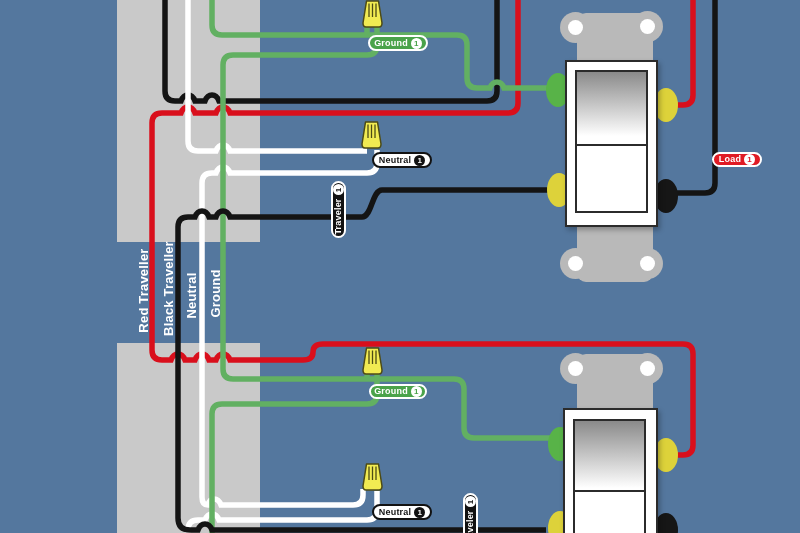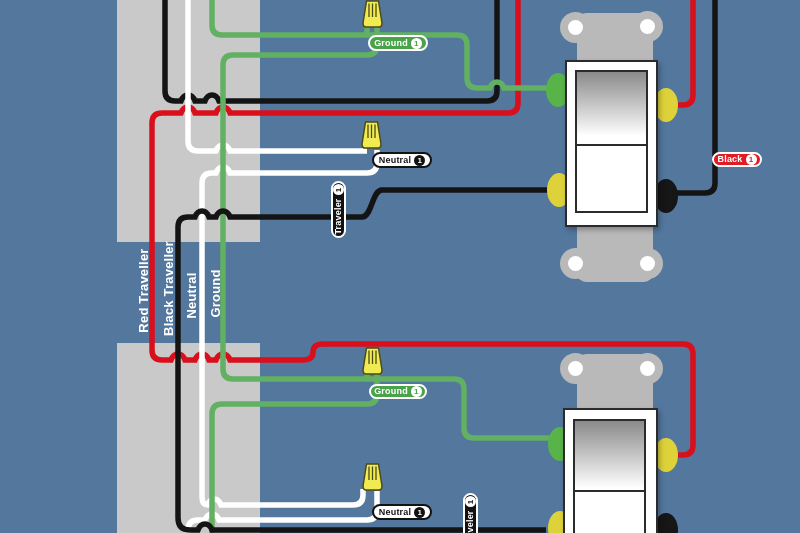--- a/index.html
+++ b/index.html
@@ -116,21 +116,21 @@
       </div>
       <div class="pill" style="left: 372px; top: 152px; width: 60px; height: 16px; background: rgb(255, 255, 255); color: rgb(18, 18, 18); border: 2px solid rgb(18, 18, 18);">
         <span>Neutral</span>
         <span class="badge" style="background: rgb(18, 18, 18); color: rgb(255, 255, 255);">1</span>
       </div>
       <div class="pill" style="left: 310px; top: 202px; width: 57px; height: 15px; background: rgb(18, 18, 18); color: rgb(255, 255, 255); border: 2px solid rgb(255, 255, 255); transform: rotate(-90deg);">
         <span>Traveler</span>
         <span class="badge" style="background: rgb(255, 255, 255); color: rgb(18, 18, 18);">1</span>
       </div>
       <div class="pill" style="left: 712px; top: 152px; width: 50px; height: 15px; background: rgb(224, 27, 36); color: rgb(255, 255, 255); border: 2px solid rgb(255, 255, 255);">
-        <span>Black</span>
+        <span>Load</span>
         <span class="badge" style="background: rgb(255, 255, 255); color: rgb(224, 27, 36);">1</span>
       </div>
       <div class="pill" style="left: 369px; top: 384px; width: 58px; height: 15px; background: rgb(74, 163, 74); color: rgb(255, 255, 255); border: 2px solid rgb(255, 255, 255);">
         <span>Ground</span>
         <span class="badge" style="background: rgb(255, 255, 255); color: rgb(74, 163, 74);">1</span>
       </div>
       <div class="pill" style="left: 372px; top: 504px; width: 60px; height: 16px; background: rgb(255, 255, 255); color: rgb(18, 18, 18); border: 2px solid rgb(18, 18, 18);">
         <span>Neutral</span>
         <span class="badge" style="background: rgb(18, 18, 18); color: rgb(255, 255, 255);">1</span>
       </div>

